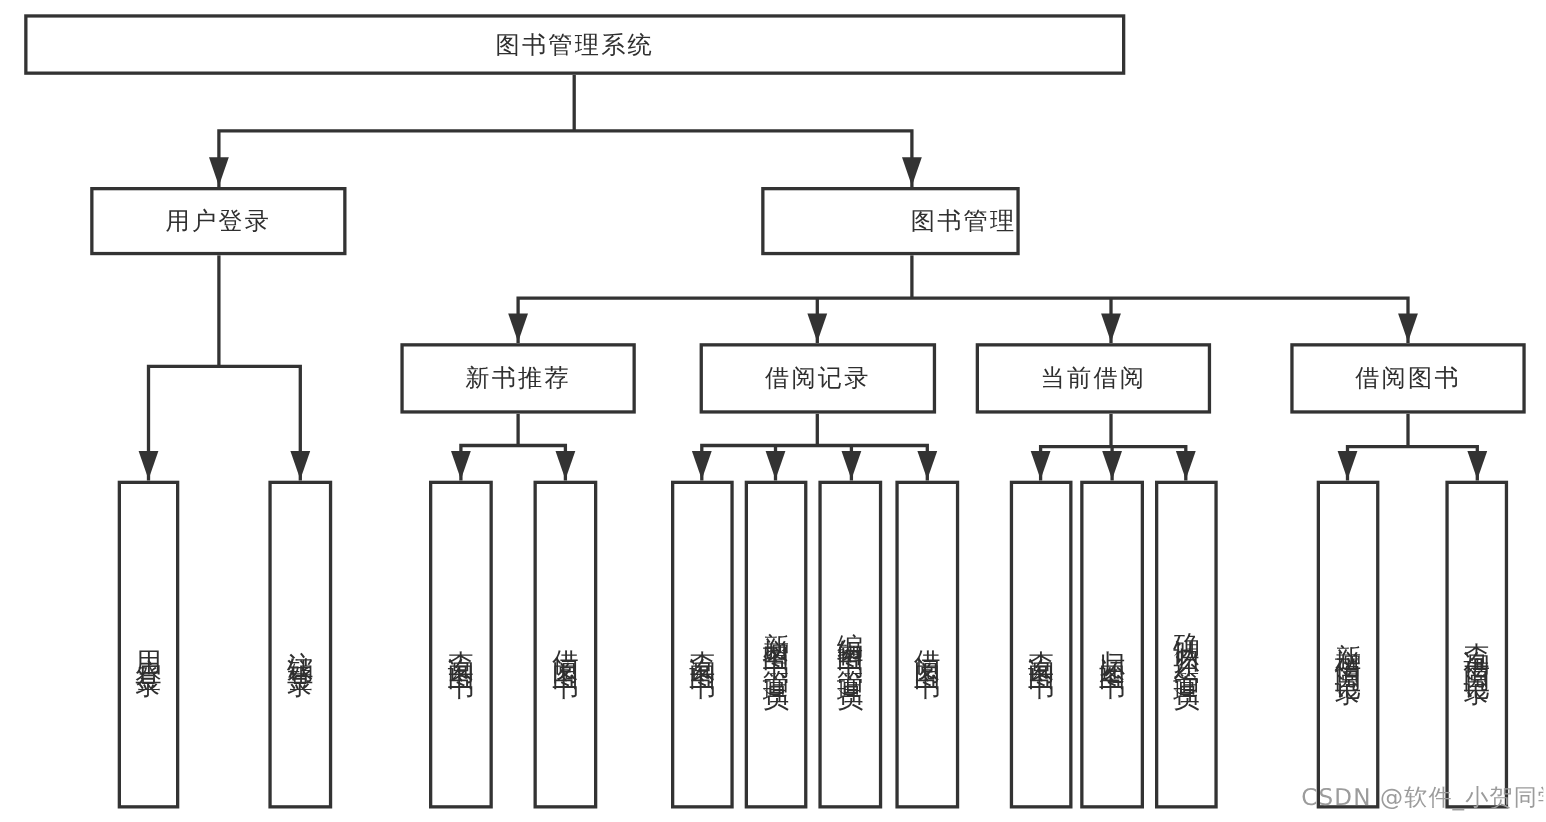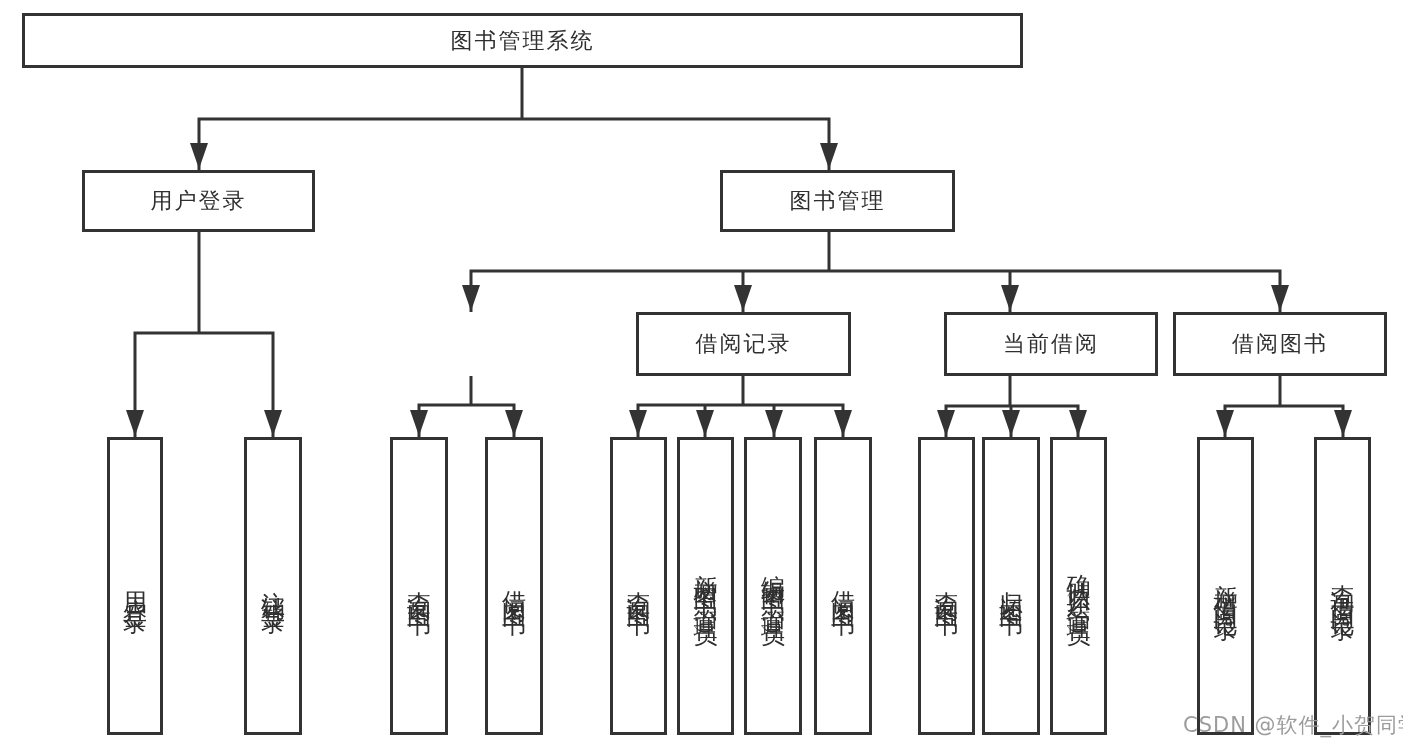--- a/index.html
+++ b/index.html
@@ -100,28 +100,31 @@
     </g>
   </svg>
 
   <div class="node hbox" style="left:22px; top:13px; width:1001px; height:55px;">
     <span>图书管理系统</span>
   </div>
 
   <div class="node hbox" style="left:82px; top:170px; width:233px; height:62px;">
     <span>用户登录</span>
   </div>
-  <div class="node hbox" style="left:720px; top:170px; width:235px; height:62px;">
+  <div class="node hbox" style="left:692px; top:170px; width:235px; height:62px;justify-content:flex-end;">
     <span>图书管理</span>
   </div>
 
+  <div class="node hbox" style="left:364px; top:312px; width:214px; height:64px;">
+    <span>新书推荐</span>
+  </div>
   <div class="node hbox" style="left:636px; top:312px; width:215px; height:64px;">
     <span>借阅记录</span>
   </div>
-  <div class="node hbox" style="left:944px; top:312px; width:214px; height:64px;justify-content:center;">
+  <div class="node hbox" style="left:887px; top:312px; width:214px; height:64px;justify-content:center;">
     <span>当前借阅</span>
   </div>
   <div class="node hbox" style="left:1173px; top:312px; width:214px; height:64px;">
     <span>借阅图书</span>
   </div>
 
   <div class="node vbox" style="left:107px; top:437px; width:56px; height:298px;">
     <span>用户登录</span>
   </div>
   <div class="node vbox" style="left:244px; top:437px; width:58px; height:298px;">

